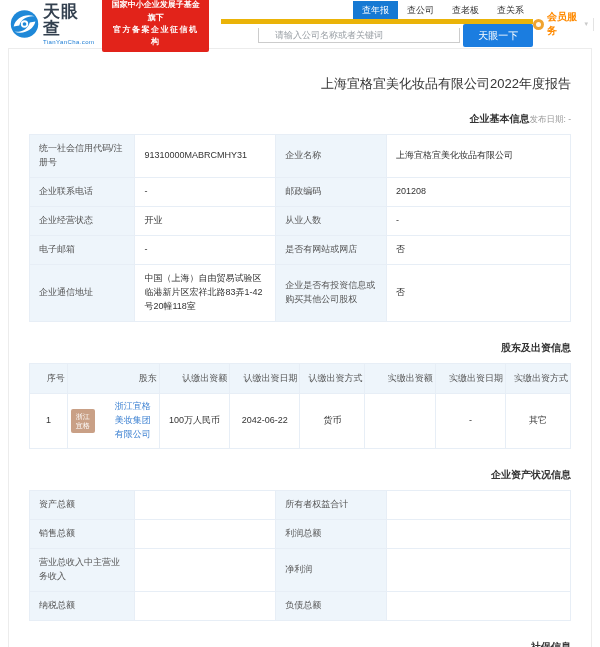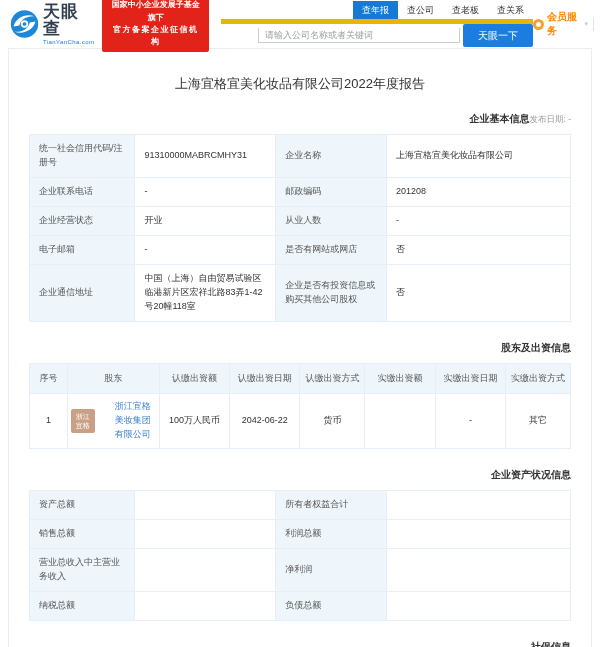--- a/index.html
+++ b/index.html
@@ -19,45 +19,45 @@
   .badge { background:#e2231a; color:#fff; border-radius:2px; margin-left:7px;
            padding:3px 6px; text-align:center; line-height:1.55; }
   .badge .b1 { font-size:8px; font-weight:bold; }
   .badge .b2 { font-size:8px; font-weight:bold; letter-spacing:1.5px; }
   .search-block { margin-left:12px; width:312px; }
   .tabs { display:flex; border-bottom:5px solid #eab308;justify-content:flex-end; }
   .tab { font-size:9px; padding:3px 9px 2px; color:#333; cursor:pointer; }
   .tab.active { background:#1679d3; color:#fff; }
   .search-row { display:flex; align-items:center; }
   .search-input { width:227px; height:15px; border:1px solid #ccc; border-top:none;
-                  font-size:9px; padding:0 6px; outline:none; color:#333;margin-left:37px; }
+                  font-size:9px; padding:0 16px; outline:none; color:#333;margin-left:37px; }
   .search-input::placeholder { color:#9aa0a6; }
   .search-btn { width:78px; height:23px; margin-left:3px; background:#1b7de0; color:#fff;
                 border:none; border-radius:2px; font-size:10px; cursor:pointer;
                 font-family:inherit; }
   .vip { margin-left:auto; display:flex; align-items:center; gap:3px;
          color:#ff8a00; font-size:10px; font-weight:bold; cursor:pointer; padding-right:5px; }
   .vip-ic { width:11px; height:11px; border-radius:50%; background:#f0a32f; position:relative; flex-shrink:0; }
   .vip-ic::after { content:""; position:absolute; left:3px; top:3px; width:5px; height:5px;
                    border-radius:50%; background:#fff7e8; }
   .caret { color:#c9c9c9; font-size:7px; }
   .hdr-sep { width:1px; height:13px; background:#e3e3e3; }
   
   .card { margin:0 8px; border:1px solid #ececec; border-bottom:none;
           padding:0 20px 20px; min-height:598px; }
-  .title { font-size:13px; font-weight:500; color:#333; text-align:center; margin:26px 0 4px; }
+  .title { font-size:13px; font-weight:500; color:#333; text-align:right; margin:26px 0 4px; }
   .sec-head { display:flex; justify-content:flex-end; align-items:flex-end; margin:19px 0 8px; }
   .sec-title { font-size:10px; font-weight:bold; color:#333; margin:0; }
   .pub-date { font-size:8.5px; color:#999; }
   table { width:100%; border-collapse:collapse; table-layout:fixed; }
   td,th { border:1px solid #e7eef6; font-size:9px; padding:7px 9px; color:#333;
           word-break:break-all; line-height:1.55; }
   td.lbl { background:#eef5fb; color:#555; }
   td.val { background:#fff; }
-  .sh th { background:#eef5fb; font-weight:normal; color:#555; text-align:center; padding:8px 2px; }
+  .sh th { background:#eef5fb; font-weight:normal; color:#555; text-align:right; padding:8px 2px; }
   .sh td { text-align:center; padding:6px 3px; }
   .sh-name { display:flex; align-items:center; justify-content:flex-start; gap:20px; text-align:left; }
   .avatar { width:24px; height:24px; border-radius:2px; background:#c9a086; color:#fff;
             font-size:7px; line-height:1.3; display:flex; flex-direction:column;
             align-items:center; justify-content:center; flex-shrink:0; }
   .link { color:#3e82d2; text-decoration:none; cursor:pointer; }
 </style>
 </head>
 <body>
 

